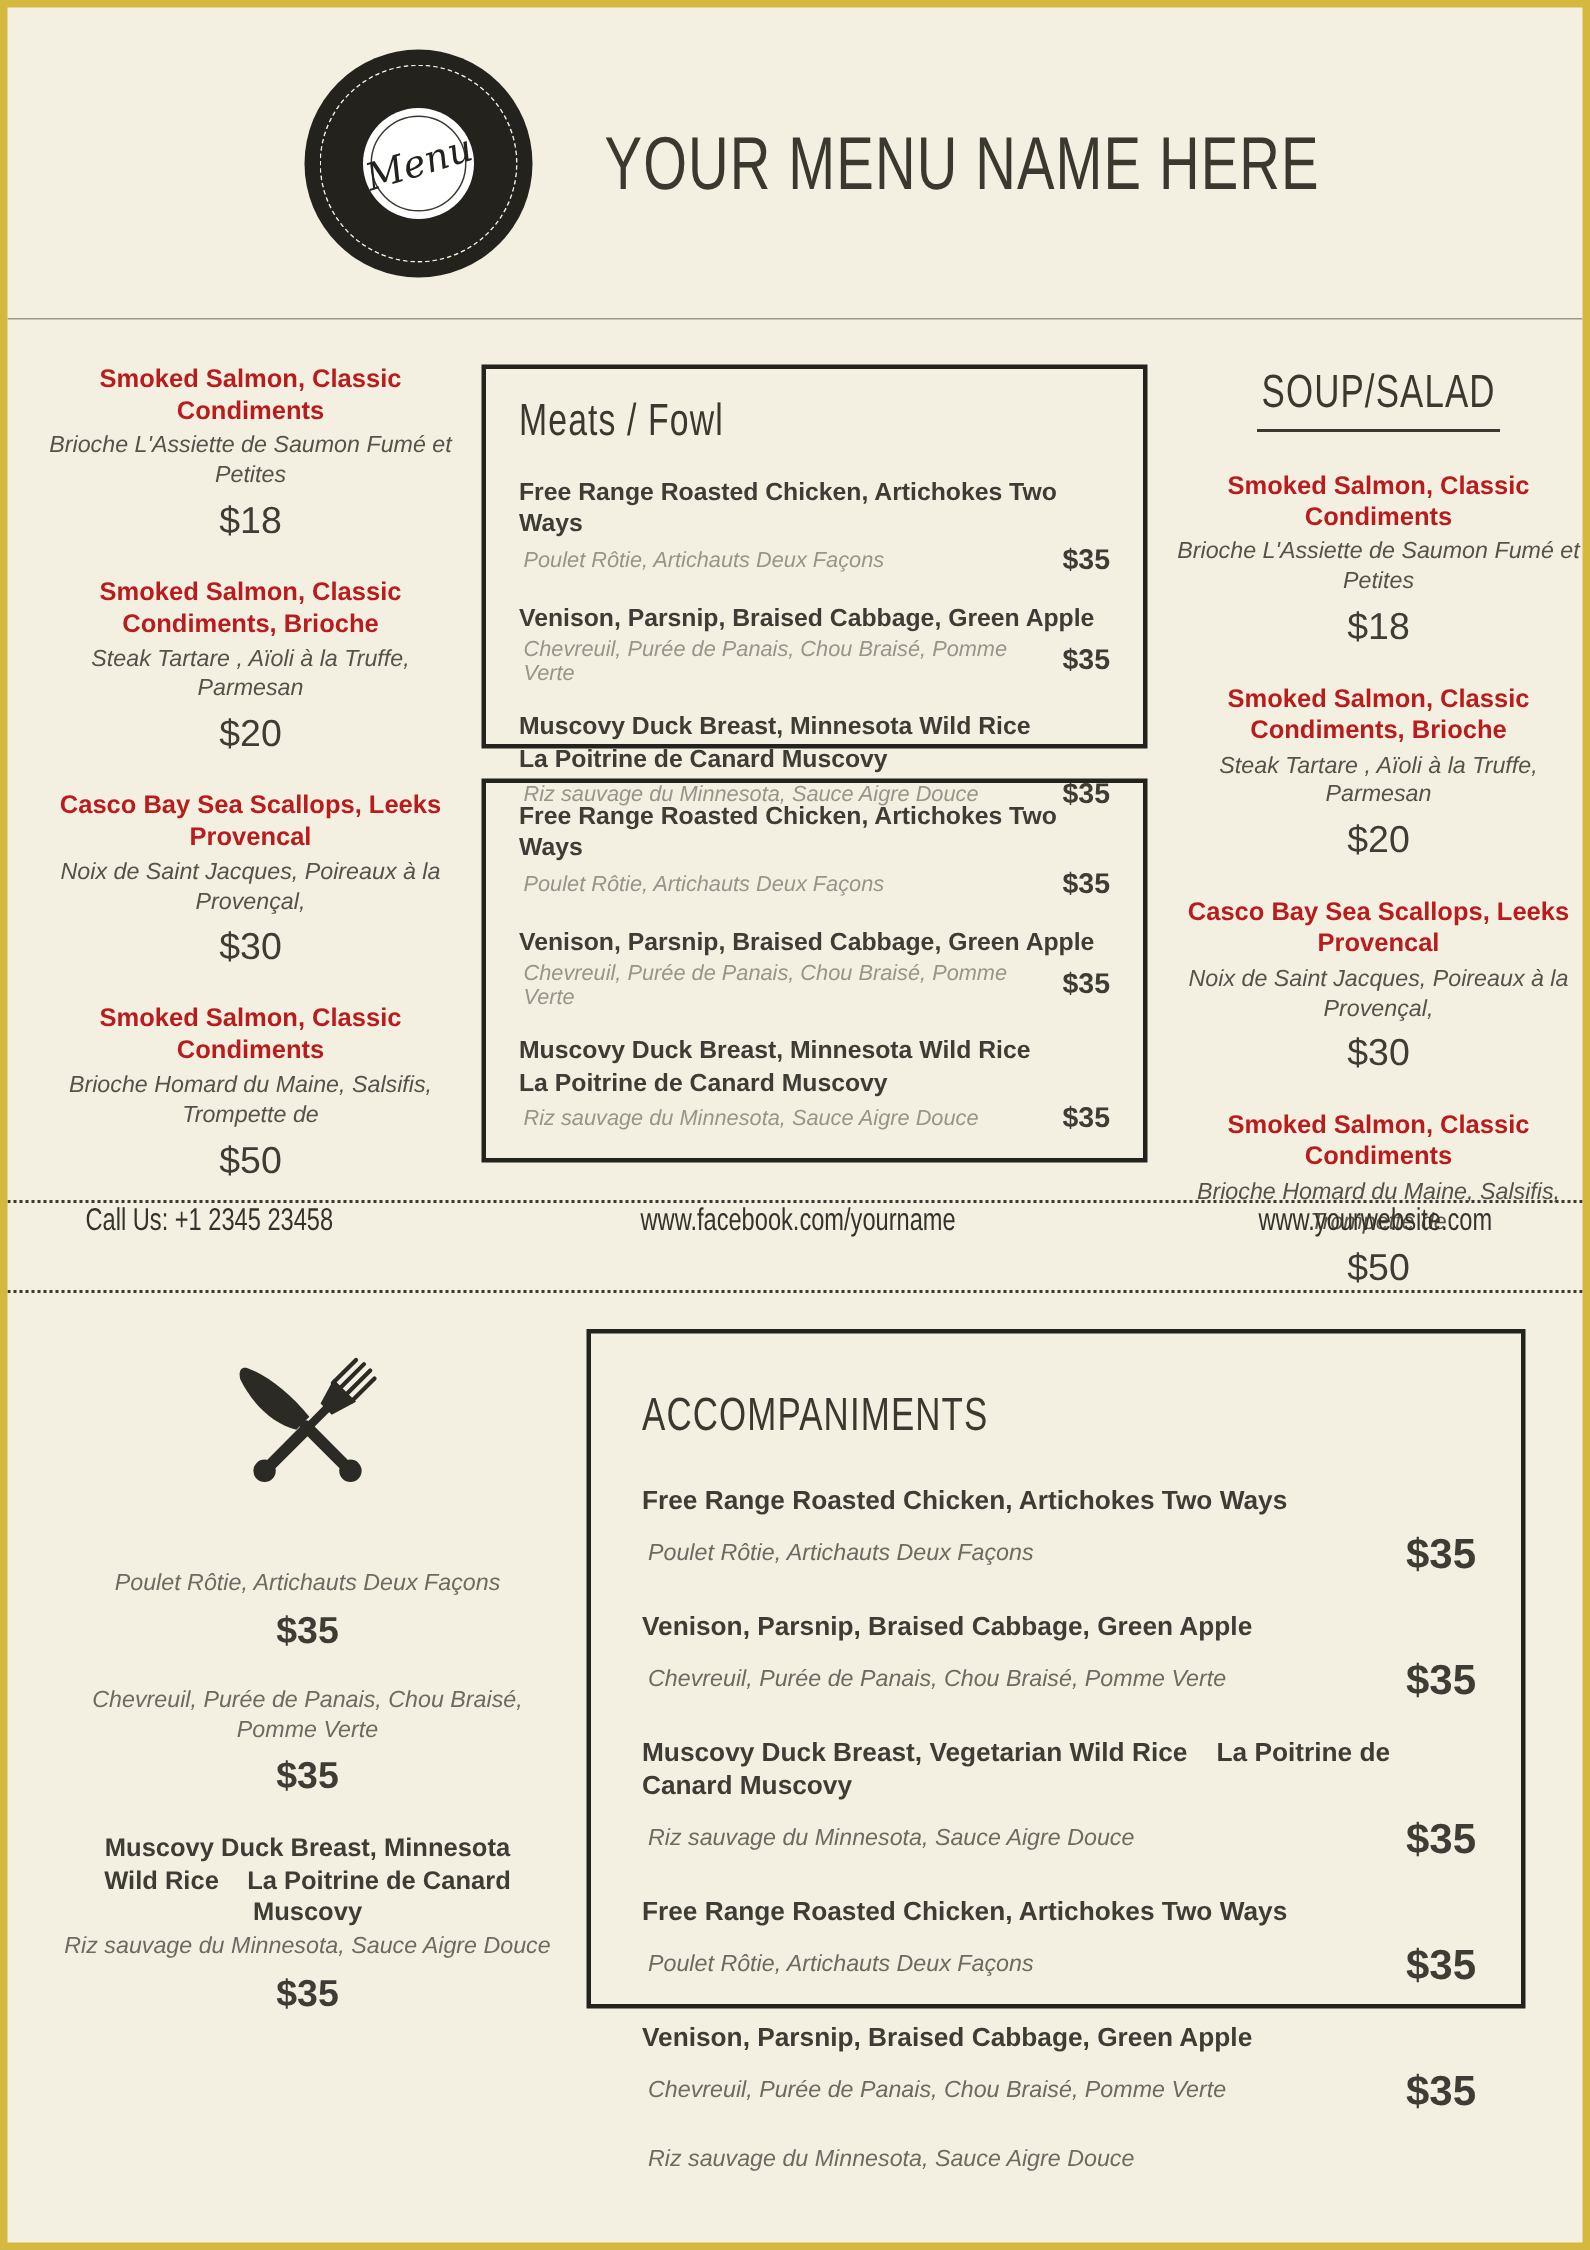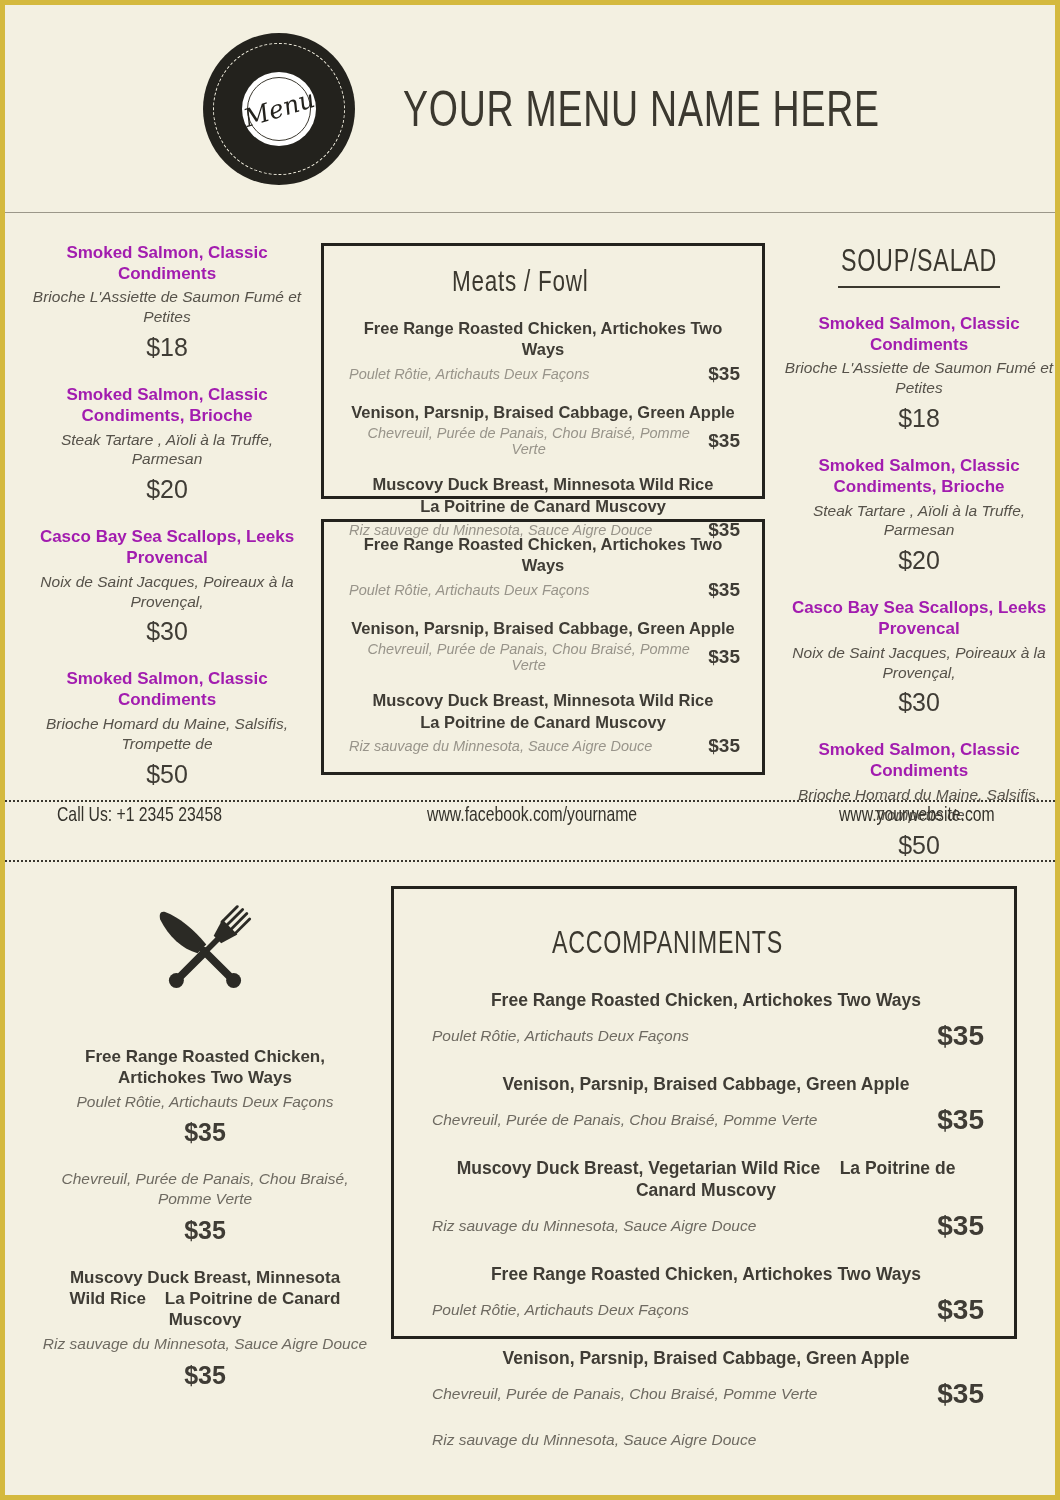--- a/index.html
+++ b/index.html
@@ -25,26 +25,26 @@
   .plate-inner::before { content:""; position:absolute; inset:5px; border:1.4px solid #3b382f; border-radius:50%; }
   .plate-text { font-family:"DejaVu Serif","Liberation Serif",serif; font-style:italic; font-size:25px; color:#23221d; transform:rotate(-17deg); }
   .page-title { margin-left:48px; font-size:50px; font-weight:normal; letter-spacing:1px; color:#3b382f; }
 
   
   .content { display:grid; grid-template-columns:296px 444px 296px; column-gap:6px; padding:30px 12px 0 14px; height:587px; }
   .side-col { text-align:center; }
   .side-heading { font-weight:normal; font-size:31px; letter-spacing:1px; margin-bottom:26px; }
   .side-heading .condensed { border-bottom:2px solid #3b382f; padding:0 4px 7px; }
   .side-item { margin-bottom:23px; padding:0 6px; }
-  .side-name { font-weight:bold; font-size:17px; line-height:1.22; color:#a21caf; }
+  .side-name { font-weight:bold; font-size:17px; line-height:1.22; color:#b91c1c; }
   .side-desc { font-style:italic; font-size:15.5px; line-height:1.28; color:#56524a; margin-top:3px; }
   .side-price { font-weight:normal; font-size:25px; color:#3f3c35; margin-top:6px; }
 
   .center-col { display:flex; flex-direction:column; gap:20px; }
-  .box { border:3px solid #23221d;text-align:center; }
+  .box { border:3px solid #23221d; }
   .menu-box { height:256px; padding:12px 22px 0; }
   .box-heading { font-weight:normal; font-size:30px; letter-spacing:1px; margin:6px 0 20px; }
   .box-item { margin-bottom:17px; }
   .box-name { font-weight:bold; font-size:16.5px; line-height:1.3; color:#3f3c35; white-space:pre-wrap; }
   .box-row { display:flex; justify-content:space-between; align-items:center; margin-top:2px; }
   .box-desc { font-style:italic; font-size:14.5px; color:#98948a; padding-left:3px; }
   .box-price { font-weight:bold; font-size:19px; color:#3f3c35; }
 
   
   .contact-bar { height:62px; border-top:2px dotted #3a382f; border-bottom:2px dotted #3a382f;
@@ -212,22 +212,20 @@
             <rect x="7.8" y="-64" width="3.2" height="28" rx="1.6"></rect>
             <path d="M -12,-40 L 12,-40 L 6,-20 L -6,-20 Z"></path>
             <rect x="-3.2" y="-22" width="6.4" height="22"></rect>
             <rect x="-4.5" y="-2" width="9" height="44" rx="4"></rect>
             <circle cx="0" cy="46" r="8.5"></circle>
           </g>
         </g>
       </svg>
 
       <div class="featured-item">
-        <div class="featured-name">Free Range Roasted Chicken,
-Artichokes Two Ways</div>
         <div class="featured-desc">Poulet Rôtie, Artichauts Deux Façons</div>
         <div class="featured-price">$35</div>
       </div>
       <div class="featured-item">
         <div class="featured-desc">Chevreuil, Purée de Panais, Chou Braisé, Pomme Verte</div>
         <div class="featured-price">$35</div>
       </div>
       <div class="featured-item">
         <div class="featured-name">Muscovy Duck Breast, Minnesota
 Wild Rice    La Poitrine de Canard

